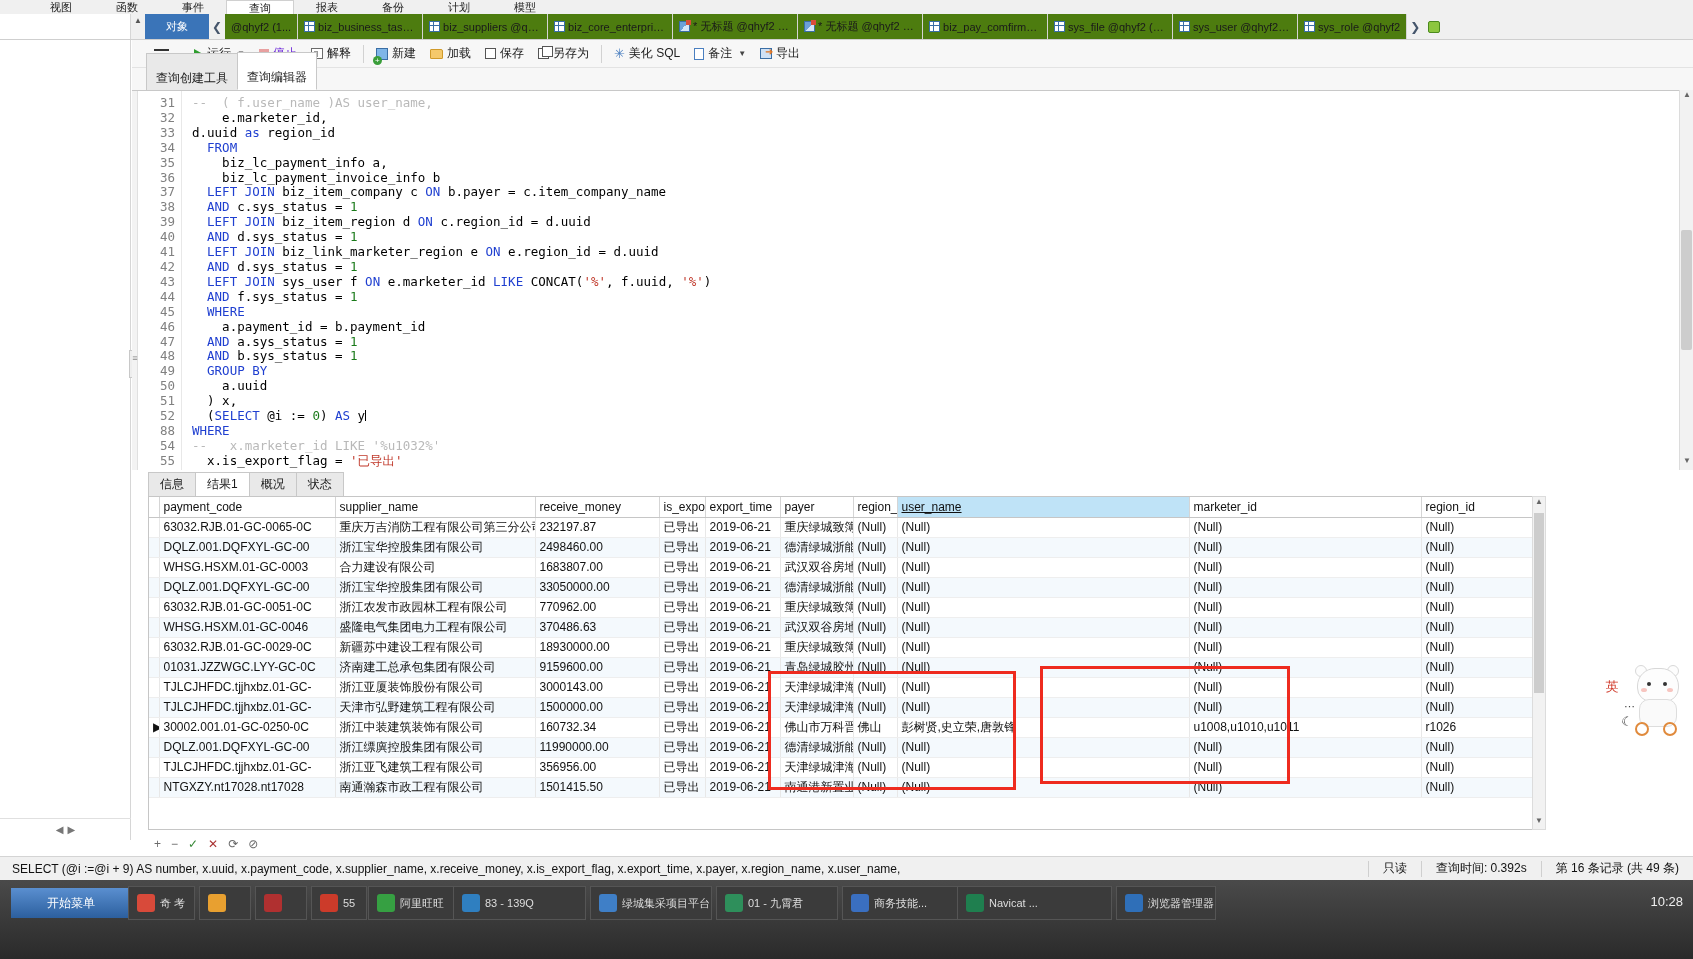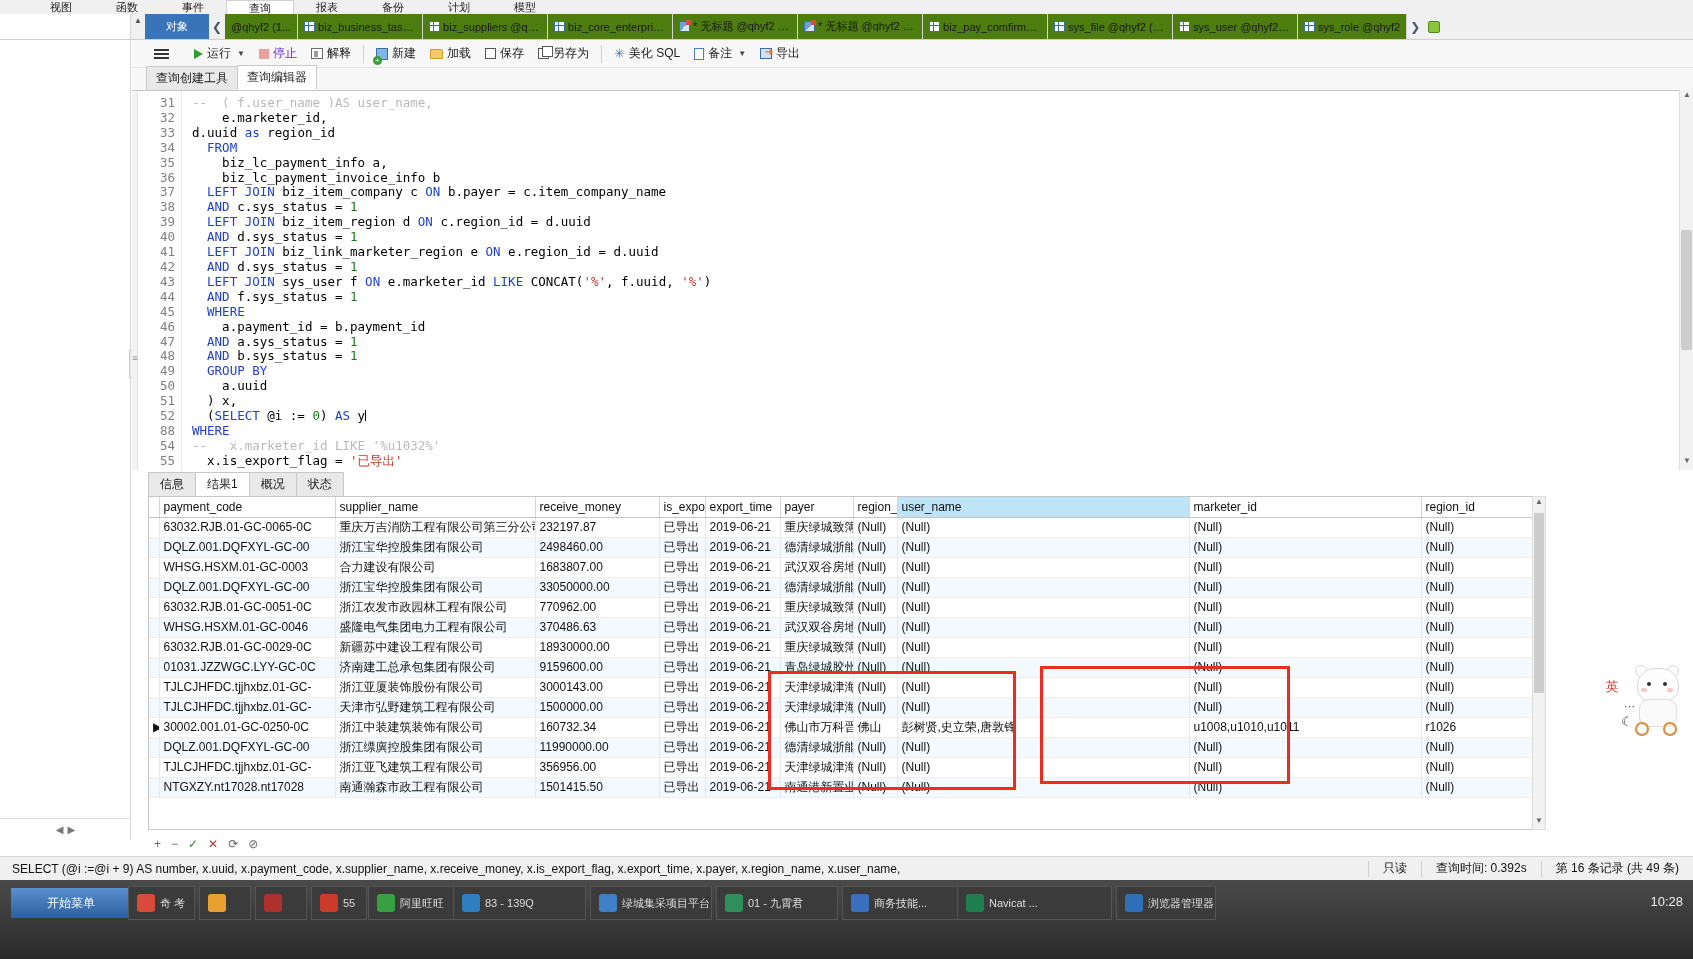--- a/index.html
+++ b/index.html
@@ -131,21 +131,21 @@
   .ic-export { width:12px;height:11px;background:#cfe1f5;border:1px solid #3a6ea5;position:relative;}
   .ic-export::after{content:"➜";position:absolute;left:4px;top:-3px;color:#e0731e;font-size:10px;}
   .caret { font-size:8px; color:#444; margin-left:2px;}
 
   
   .subtabs {
     position:absolute; left:132px; top:68px; width:1561px; height:22px;
     background:#f7f7f7; display:flex; align-items:flex-end; padding-left:14px; gap:0;
   }
   .subtab {
-    font-size:12px; padding: 3px 9px 3px 9px; border:1px solid #c8c8c8;
+    font-size:12px; padding: 16px 9px 3px 9px; border:1px solid #c8c8c8;
     background:#e9e9e9; color:#1a1a1a; border-bottom:none; margin-right:-1px;
   }
   .subtab.active { background:#ffffff; border-bottom: 1px solid #fff; }
 
   
   .editor-wrap {
     position:absolute; left:132px; top:90px; width:1561px; height:380px;
     background:#ffffff; border-top:1px solid #c8c8c8;
     display:flex;
   }
@@ -191,21 +191,21 @@
     position:absolute; left:148px; top:496px; width: 1398px; height:334px;
     background:#fff; border:1px solid #c6c6c6; border-top:1px solid #c6c6c6;
     overflow:hidden;
   }
   table.grid { border-collapse: collapse; table-layout: fixed; width: 1396px; }
   table.grid th {
     height:20px; font-weight:normal; font-size:12px; text-align:left;
     padding: 0 4px; border-right:1px solid #d5d5d5; border-bottom:1px solid #c6c6c6;
     background:#ffffff; color:#111; white-space:nowrap; overflow:hidden;
   }
-  table.grid th.sel { background:#bfe3f7; }
+  table.grid th.sel { background:#bfe3f7;text-decoration:underline; }
   table.grid td {
     height:20px; font-size:12px; padding:0 4px;
     border-right:1px solid #e8e8e8; border-bottom:1px solid #eeeeee;
     white-space:nowrap; overflow:hidden; color:#111;
   }
   table.grid tr.alt td { background:#f4f9fd; }
   table.grid tr.cur td { background:#ffffff; }
   td.nullv { color:#b3b3b3; }
   .rowmark { width:10px; text-align:center; color:#333; font-size:9px; padding:0; }
   .corner-cell { width:10px; background:#fff; border-right:1px solid #d5d5d5; border-bottom:1px solid #c6c6c6;}

